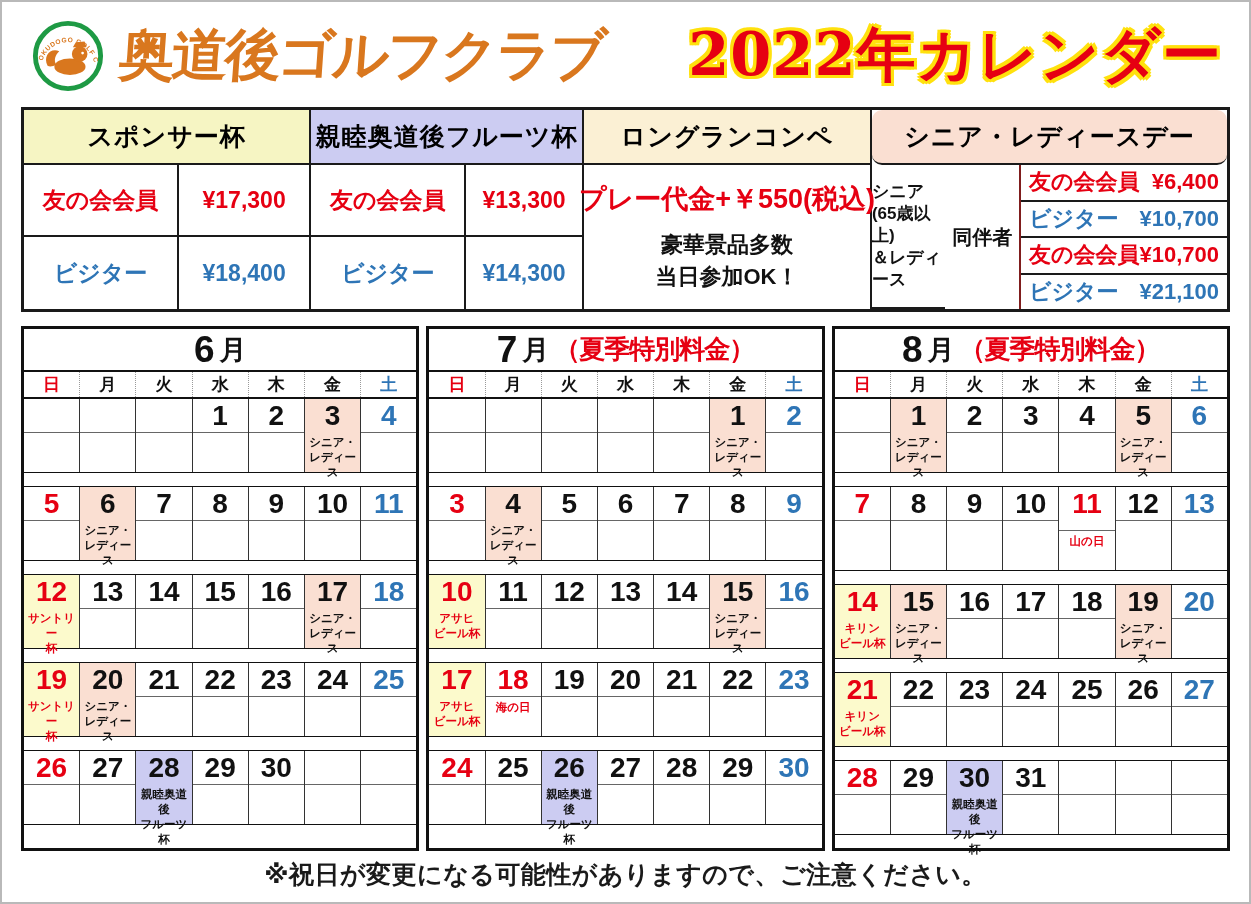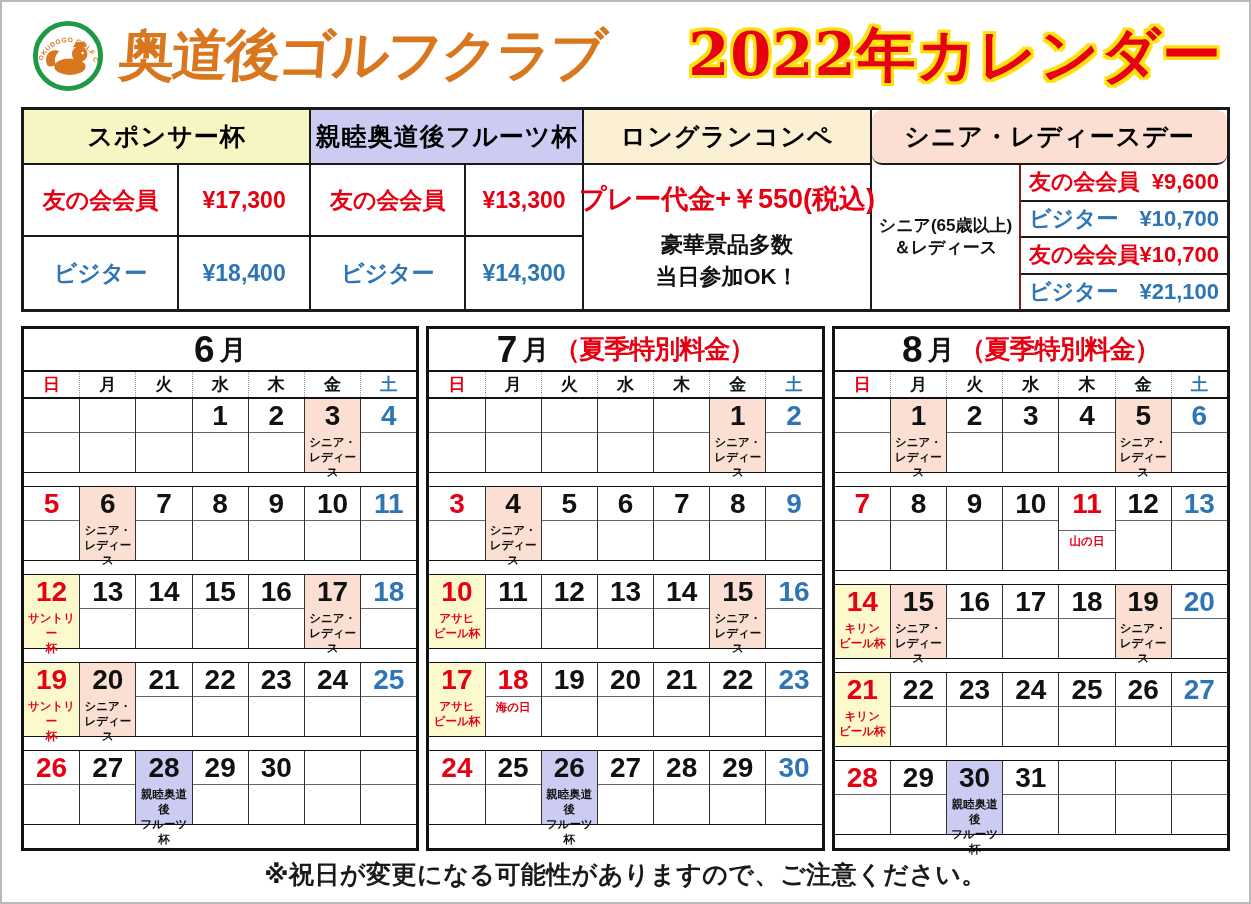--- a/index.html
+++ b/index.html
@@ -159,25 +159,26 @@
     </div>
 
     <div class="psec sec-senior">
       <div class="psec-h" style="background: rgb(250, 223, 210); border-radius: 10px;">シニア・レディースデー</div>
       <div class="senior-body">
         <div class="senior-left">
           <div class="senior-left-cell sm">
             <span>シニア(65歳以上)</span>
             <span>＆レディース</span>
           </div>
+          <div class="senior-left-cell">同伴者</div>
         </div>
         <div class="senior-right">
           <div class="senior-price t-red">
             <span>友の会会員</span>
-            <span>¥9,600</span>
+            <span>¥6,400</span>
           </div>
           <div class="senior-price t-blue">
             <span>ビジター</span>
             <span>¥10,700</span>
           </div>
           <div class="senior-price t-red">
             <span>友の会会員</span>
             <span>¥10,700</span>
           </div>
           <div class="senior-price t-blue">

